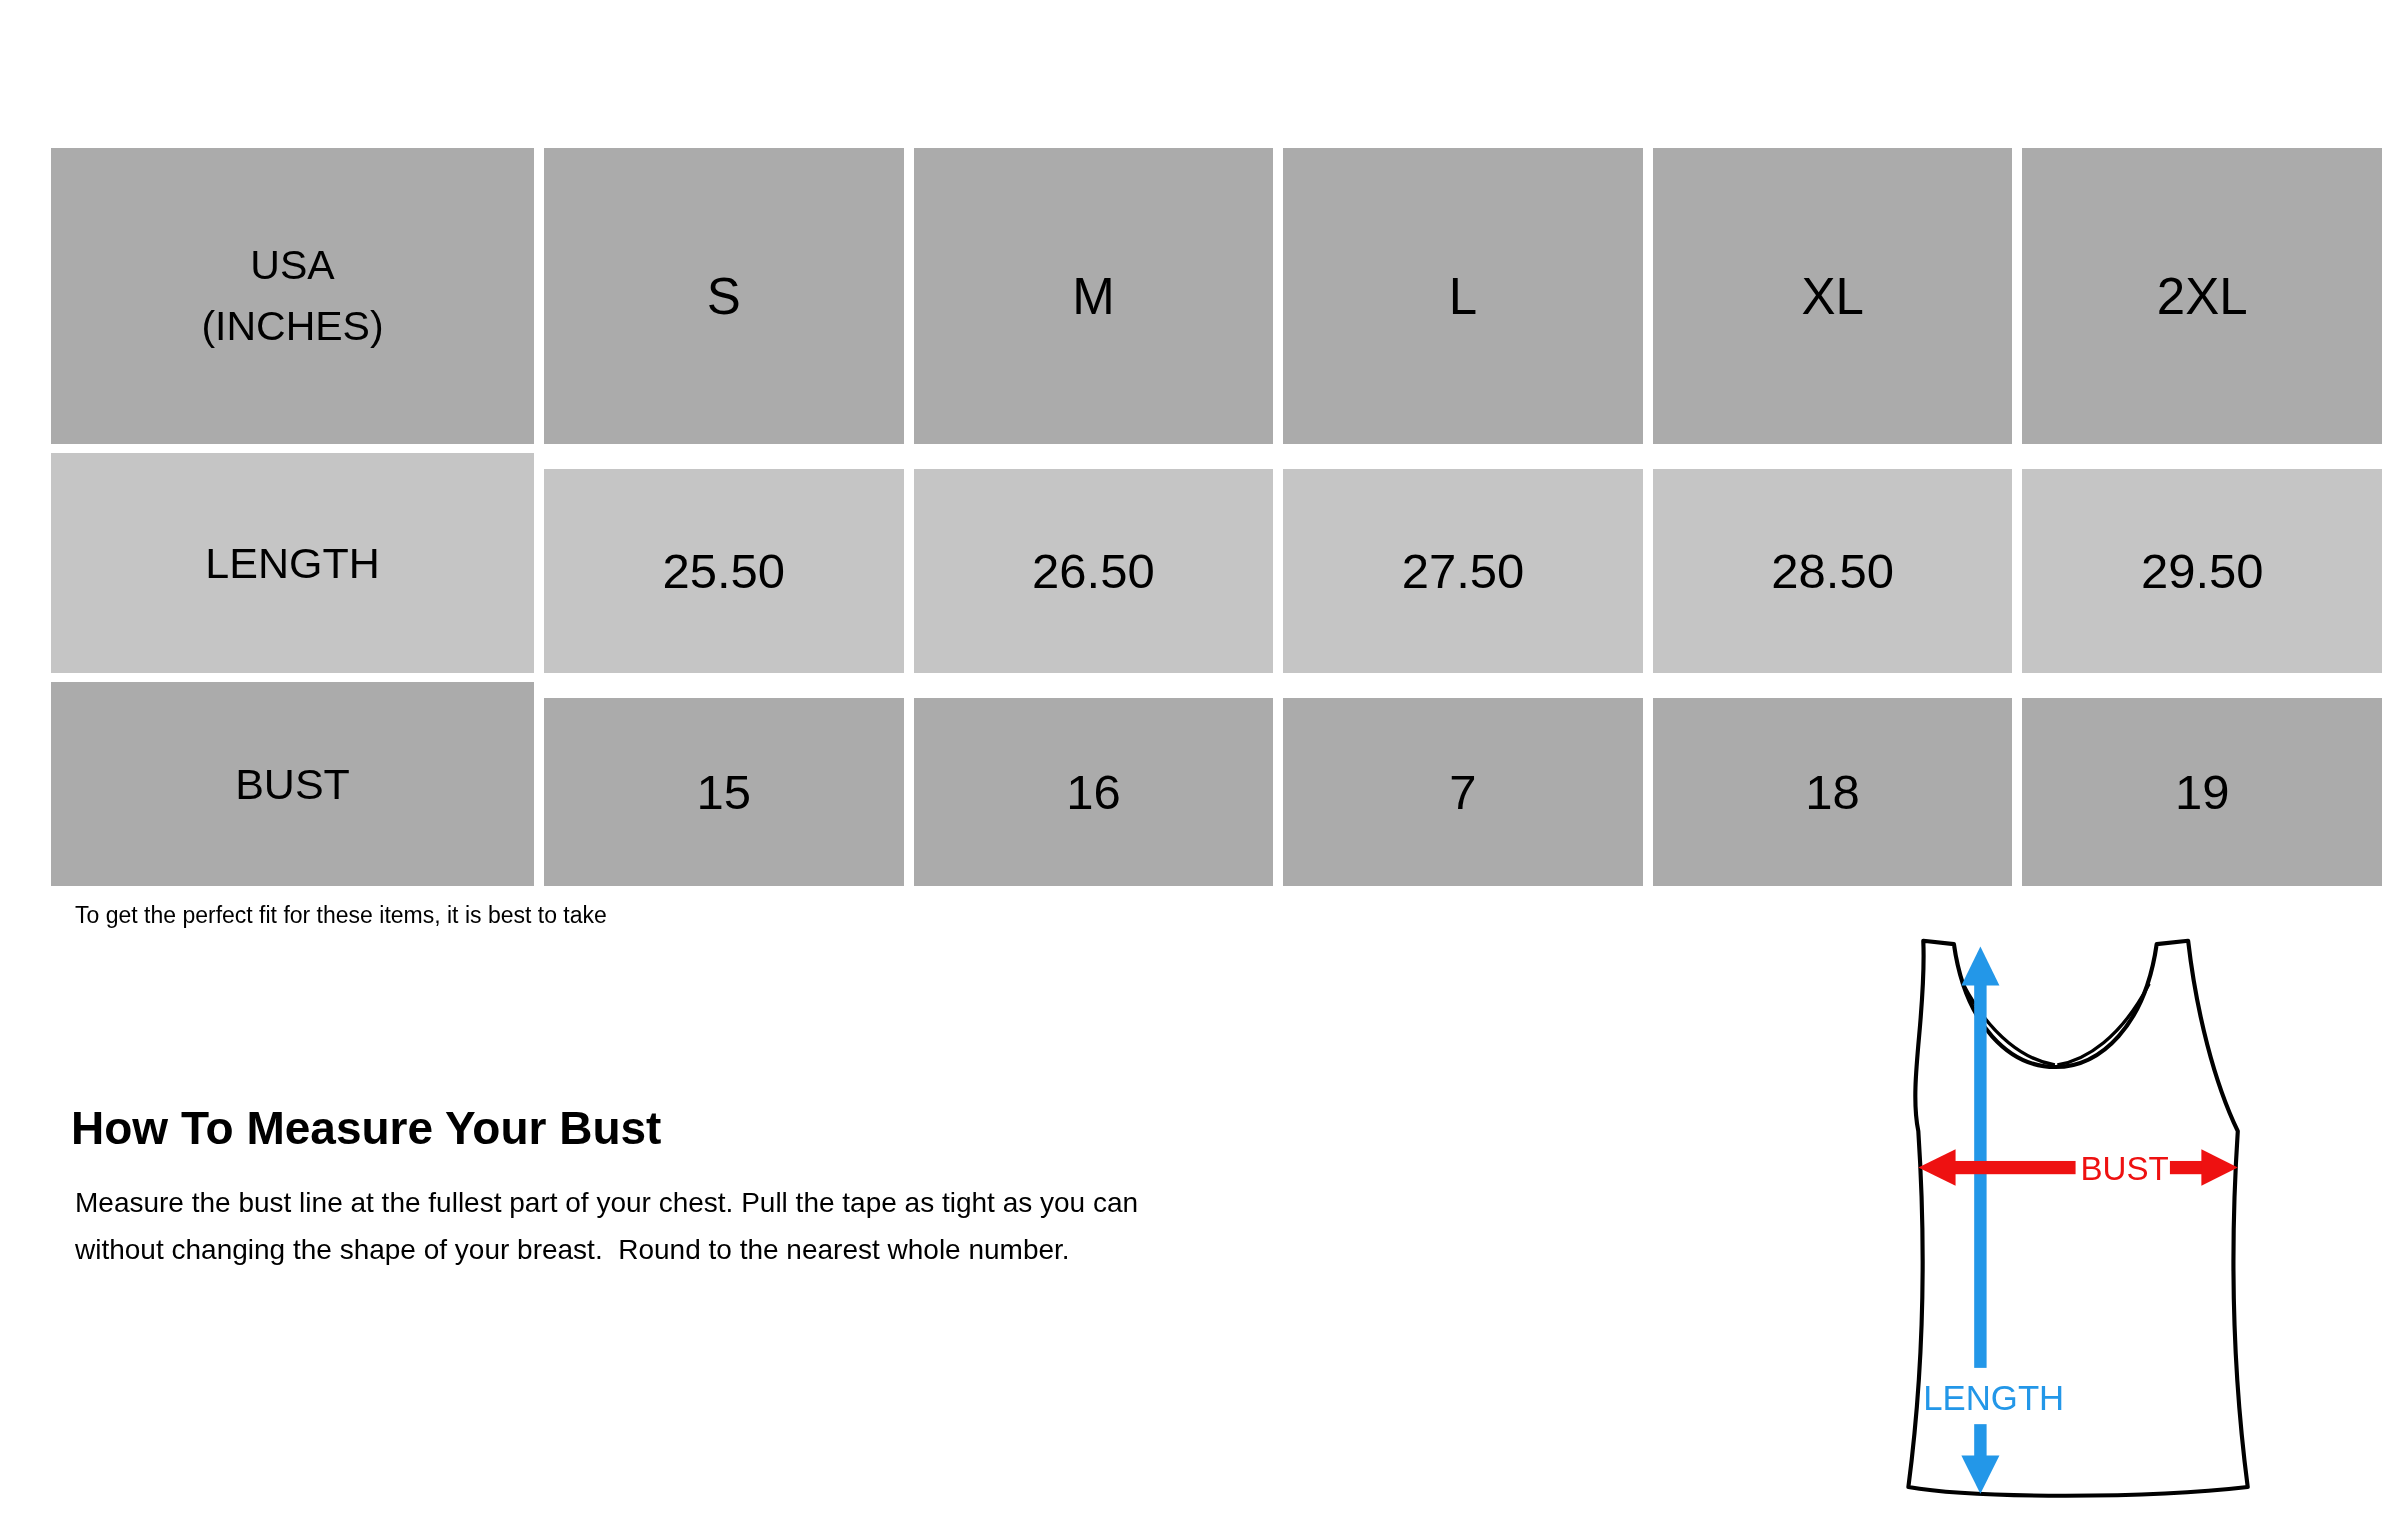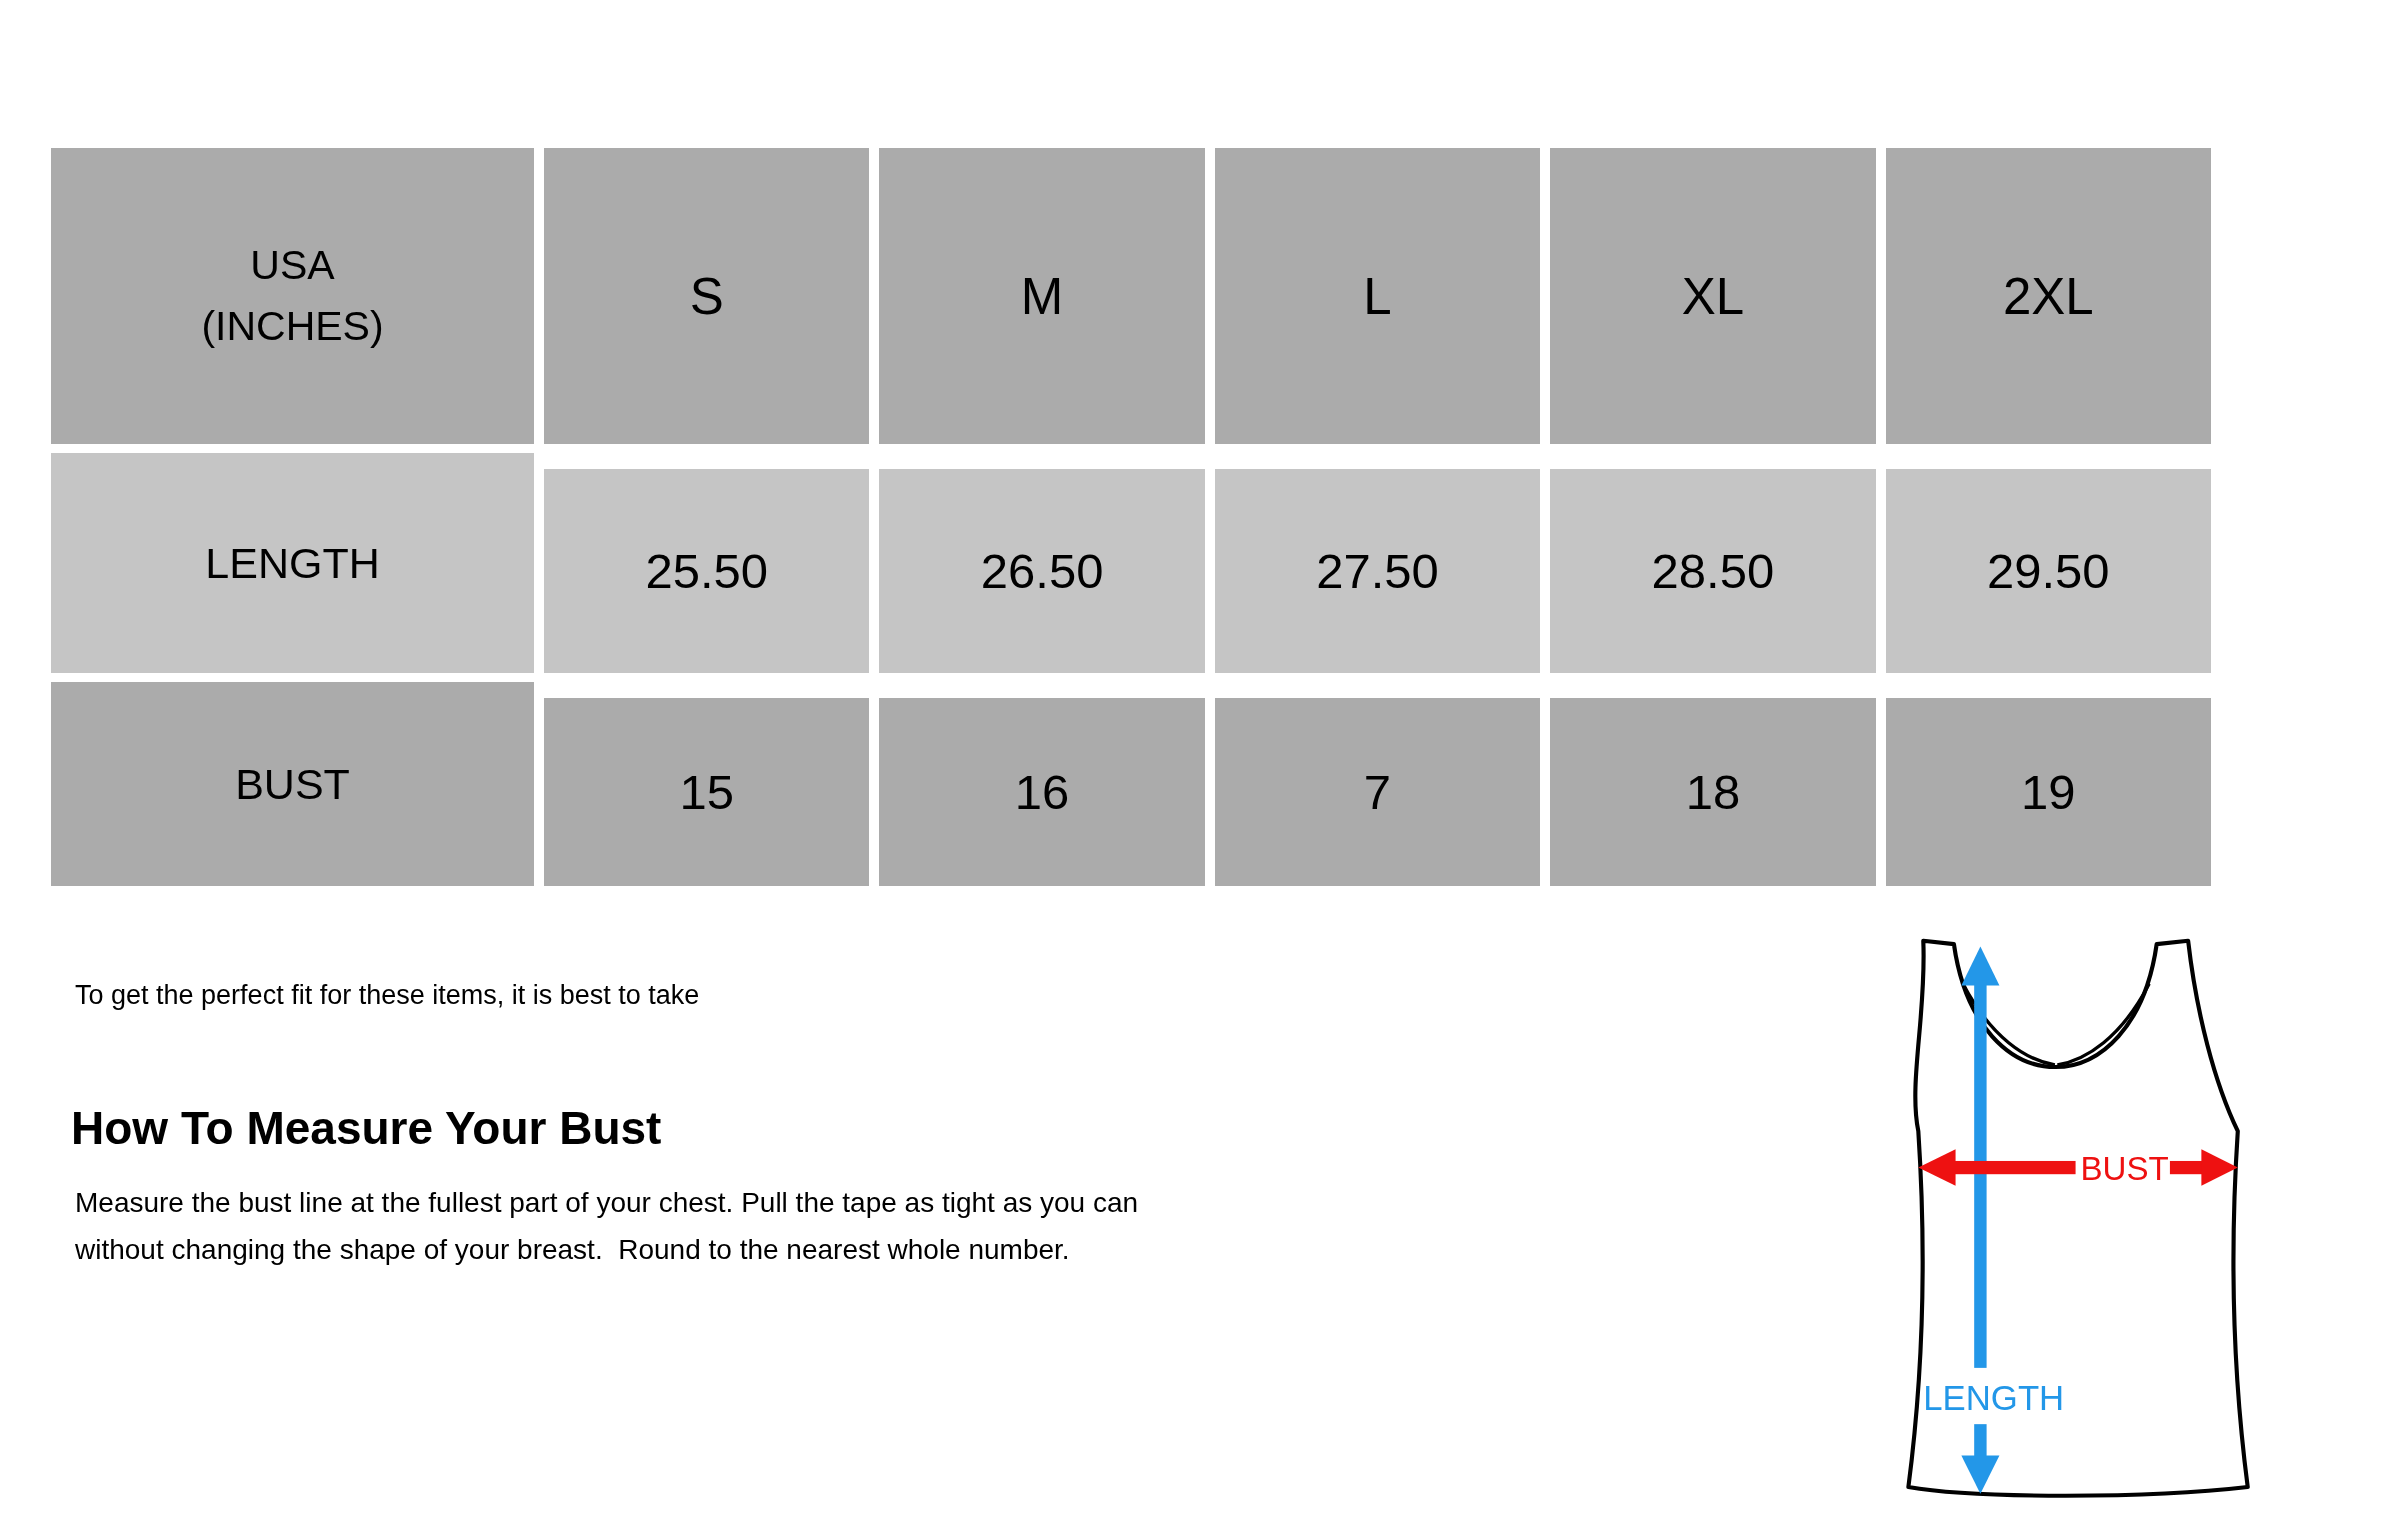--- a/index.html
+++ b/index.html
@@ -8,37 +8,37 @@
     font-family:"Liberation Sans", sans-serif; color:#000; overflow:hidden;
   }
   .title-bar {
     position:absolute; left:51px; top:25px; width:2306px; height:101px;
     background:#3e4444; display:flex; align-items:center;
     box-sizing:border-box; padding-left:46px;
   }
   .title-bar .title-text { color:#ffffff; font-size:61px; letter-spacing:0.8px; white-space:pre; }
 
   .size-table {
-    position:absolute; left:51px; top:148px; width:2160px;
+    position:absolute; left:51px; top:148px; width:2331px;
     display:grid; grid-template-columns:483px repeat(5,1fr);
     grid-template-rows:296px 220px 204px; gap:9px 10px;
   }
   .cell {
     display:flex; flex-direction:column; align-items:center; justify-content:center;
     text-align:center;
   }
   .cell-dark  { background:#ababab; }
   .cell-light { background:#c5c5c5; }
   .size-label  { font-size:51px; }
   .col0-head   { font-size:41px; line-height:61px; }
   .row-label   { font-size:43px; }
   .num         { font-size:49px;margin-top:16px; }
 
   .note-line, .para-line { white-space:pre; }
-  .fit-note  { position:absolute; left:75px; top:970px; font-size:27px; line-height:51px; }
+  .fit-note  { position:absolute; left:75px; top:890px; font-size:23px; line-height:51px; }
   .howto-heading { position:absolute; left:71px; top:1101px; font-size:46px; font-weight:bold; }
   .howto-para { position:absolute; left:75px; top:1179px; font-size:28px; line-height:47px; }
 
   .tank-diagram { position:absolute; left:1867px; top:934px; width:389px; height:588px; }
   .svg-label { font-family:"Liberation Sans", sans-serif; }
 </style>
 </head>
 <body>
 
 <div class="canvas">

